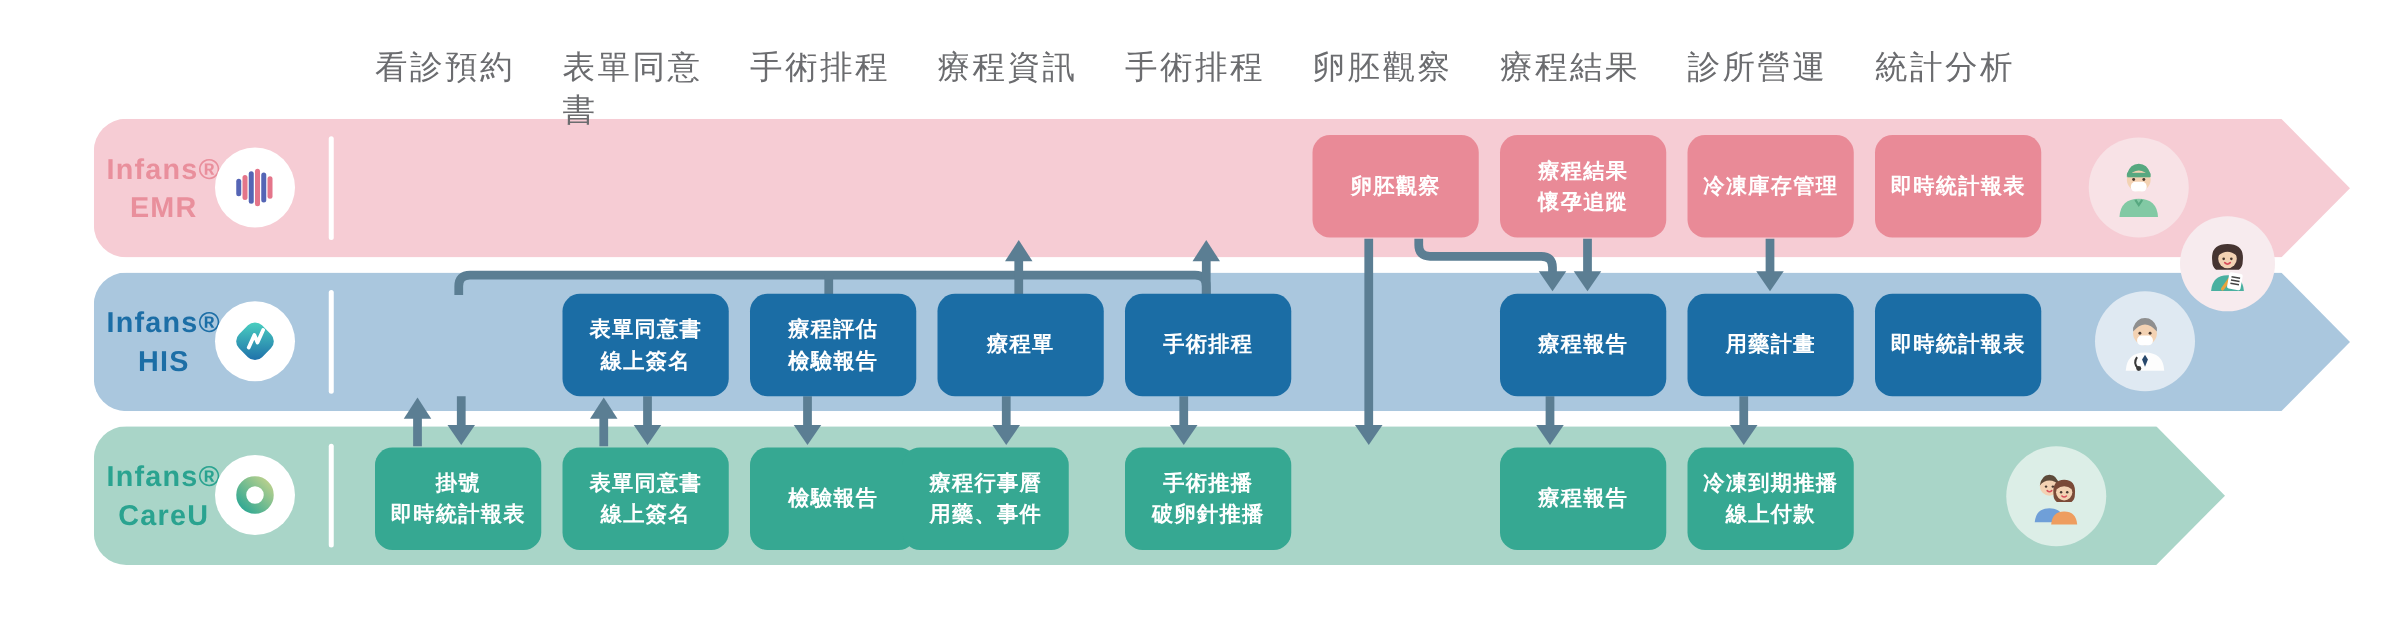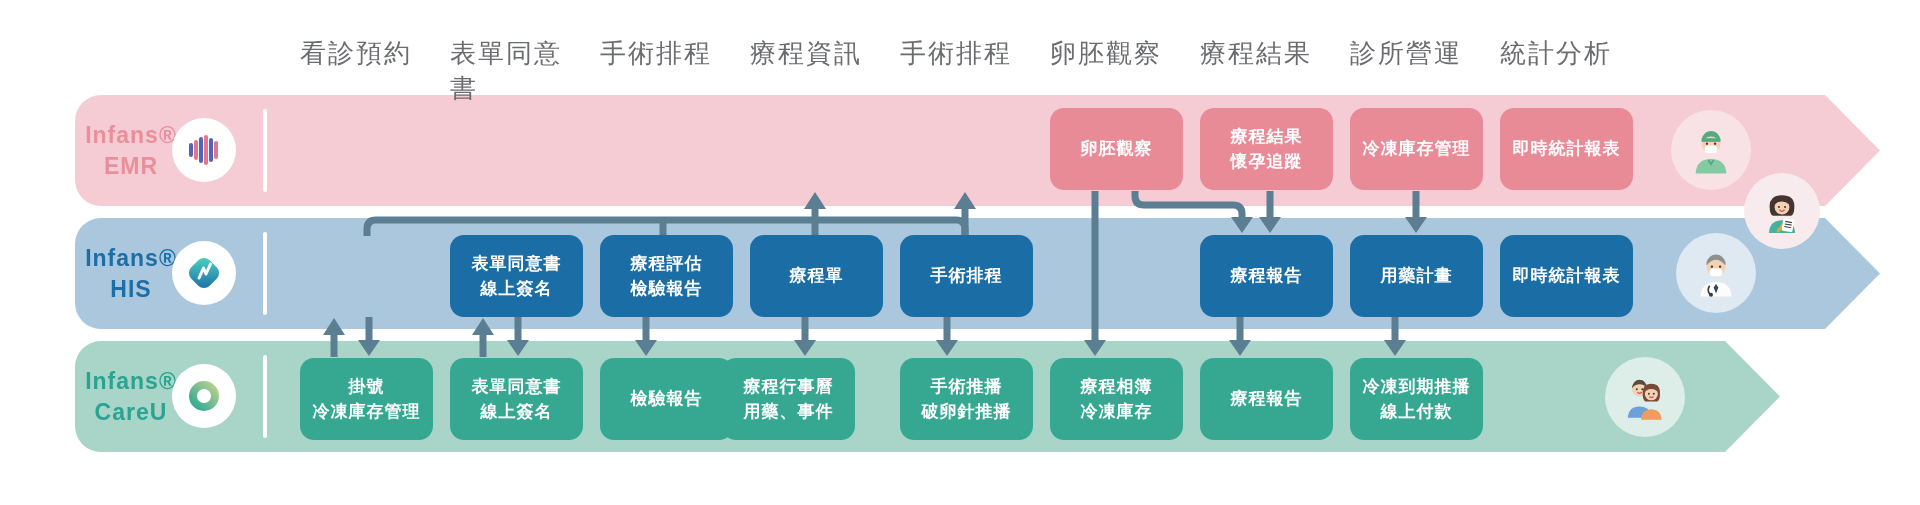--- a/index.html
+++ b/index.html
@@ -163,30 +163,28 @@
 線上簽名</div>
   <div class="box box-his" style="left:600px">療程評估
 檢驗報告</div>
   <div class="box box-his" style="left:750px">療程單</div>
   <div class="box box-his" style="left:900px">手術排程</div>
   <div class="box box-his" style="left:1200px">療程報告</div>
   <div class="box box-his" style="left:1350px">用藥計畫</div>
   <div class="box box-his" style="left:1500px">即時統計報表</div>
 
   <div class="box box-careu" style="left:300px">掛號
-冷凍庫存管理</div>
+即時統計報表</div>
   <div class="box box-careu" style="left:450px">表單同意書
 線上簽名</div>
   <div class="box box-careu" style="left:600px">檢驗報告</div>
   <div class="box box-careu" style="left:722px">療程行事曆
 用藥、事件</div>
   <div class="box box-careu" style="left:900px">手術推播
 破卵針推播</div>
-  <div class="box box-careu" style="left:1050px">療程相簿
-冷凍庫存</div>
   <div class="box box-careu" style="left:1200px">療程報告</div>
   <div class="box box-careu" style="left:1350px">冷凍到期推播
 線上付款</div>
 
   <div class="persona p-surgeon">
     <svg width="58" height="58" viewBox="0 0 64 64">
       <path d="M15 58 q1 -16 17 -16 q16 0 17 16 z" fill="#82c9a4"></path>
       <path d="M29 43 l3 4.5 3 -4.5" stroke="#57a880" stroke-width="2" fill="none"></path>
       <circle cx="32" cy="25" r="10.5" fill="#f3d2b3"></circle>
       <path d="M21.5 23 q10.5 -12 21 0 l0 -3 q-3 -9 -10.5 -9 q-7.5 0 -10.5 9 z" fill="#57a880"></path>

